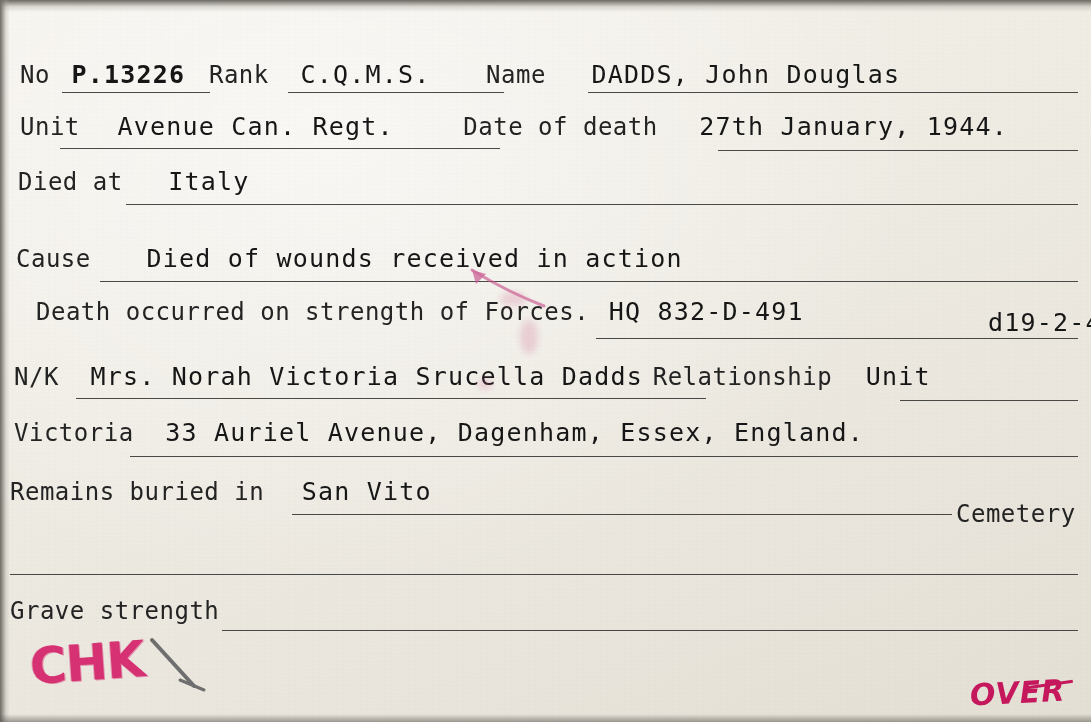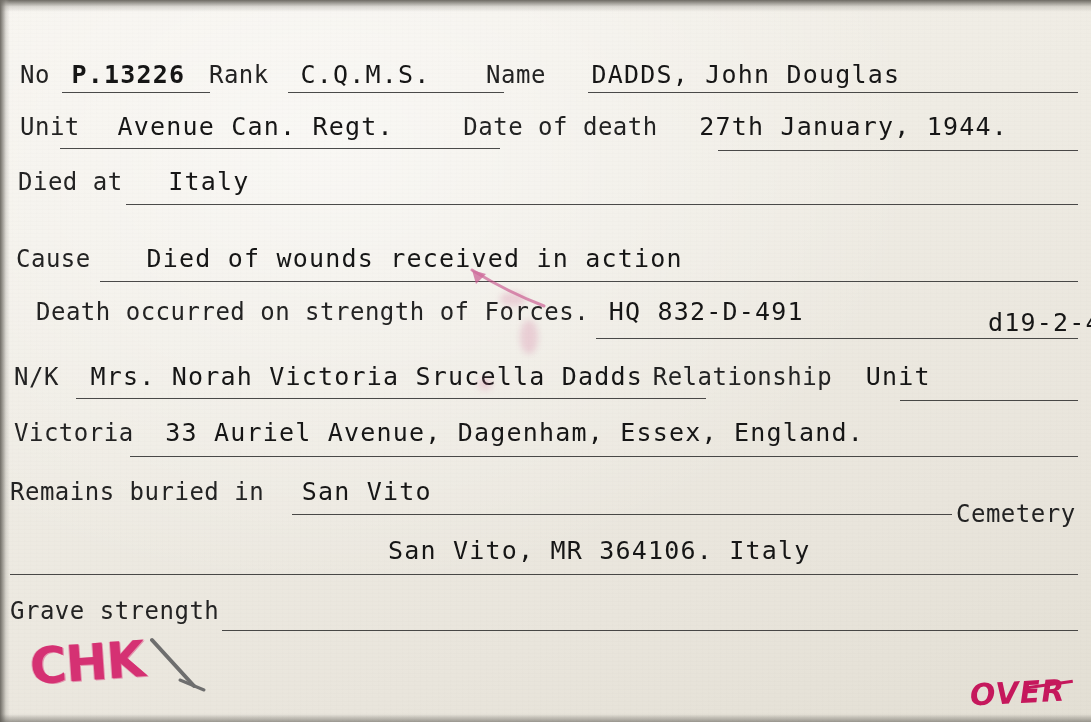--- a/index.html
+++ b/index.html
@@ -202,23 +202,20 @@
 
   <div class="field-row" style="left:10px; top:477px;">
     <span class="lbl">Remains buried in</span>
     <span class="val" style="margin-left:28px;">San Vito</span>
   </div>
   <div class="field-row" style="left:956px; top:500px;">
     <span class="lbl">Cemetery</span>
   </div>
   <div class="rule" style="left:292px; top:514px; width:660px;"></div>
 
-  <div class="field-row" style="left:388px; top:536px;">
-    <span class="val">San Vito, MR 364106.   Italy</span>
-  </div>
   <div class="rule" style="left:10px; top:574px; width:1068px;"></div>
 
   <div class="field-row" style="left:10px; top:596px;">
     <span class="lbl">Grave strength</span>
     <span class="val" style="margin-left:14px;"></span>
   </div>
   <div class="rule" style="left:222px; top:630px; width:856px;"></div>
 
   <div id="chk-stamp">CHK</div>
   <svg id="chk-tick" viewBox="0 0 62 58">

